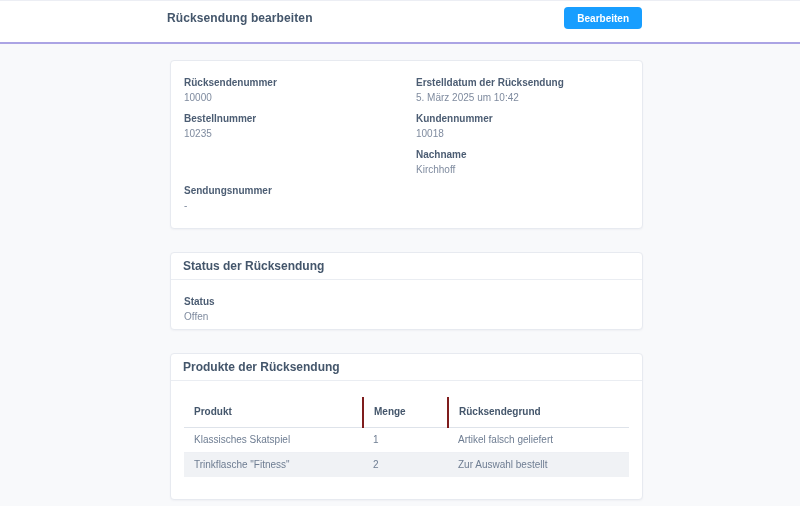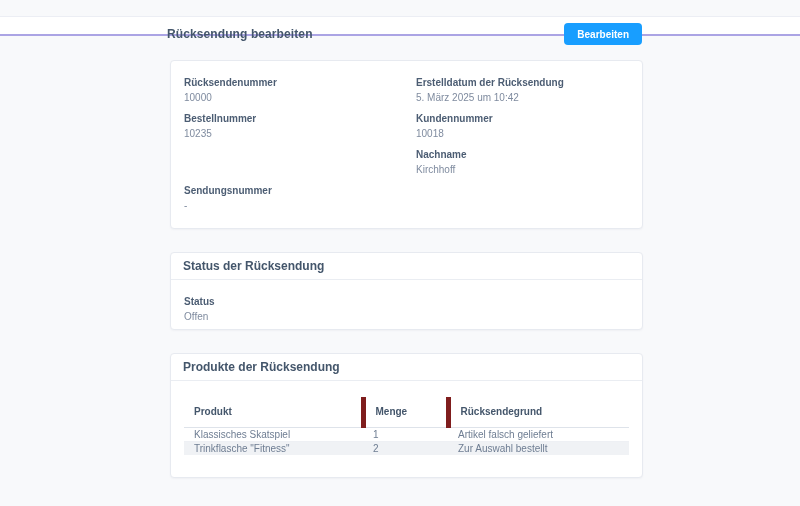--- a/index.html
+++ b/index.html
@@ -6,21 +6,21 @@
   html,body { width:800px; height:506px; overflow:hidden; }
   body {
     position:relative;
     background:#f8f9fb;
     font-family:"Liberation Sans", sans-serif;
     color:#44566b;
   }
 
   
   .topbar {
-    position:absolute; top:16px; left:0; width:800px; height:20px;
+    position:absolute; top:0; left:0; width:800px; height:44px;
     background:#ffffff;
     border-top:1px solid #eceef4;
     border-bottom:2px solid #aba4e4;
     z-index:5;
   }
   .topbar-content {
     position:absolute; left:167px; right:158px; top:0; height:33px;
     display:flex; align-items:center; justify-content:space-between;
   }
   .page-title { font-size:12px; font-weight:700; color:#44566b; letter-spacing:.1px; }
@@ -57,23 +57,23 @@
 
   
   .card-body--table { padding:16px 13px 22px; }
   table.grid { width:100%; border-collapse:collapse; table-layout:fixed; }
   table.grid th {
     height:30px; text-align:left; vertical-align:middle;
     font-size:10px; font-weight:700; color:#44566b;
     padding:0 10px;
     border-bottom:1px solid #dee3ea;
   }
-  table.grid th + th { border-left:5px solid #7f1d1d; }
+  table.grid th + th { border-left:2px solid #7f1d1d; }
   table.grid td {
-    height:14px; vertical-align:middle;
+    height:25px; vertical-align:middle;
     font-size:10px; color:#6e7d92;
     padding:0 10px;
     white-space:nowrap; overflow:hidden;
   }
   table.grid tbody tr:first-child td { border-bottom:1px solid #eef0f4; }
   table.grid tbody tr:nth-child(even) { background:#f0f2f5; }
 </style>
 </head>
 <body>
 

